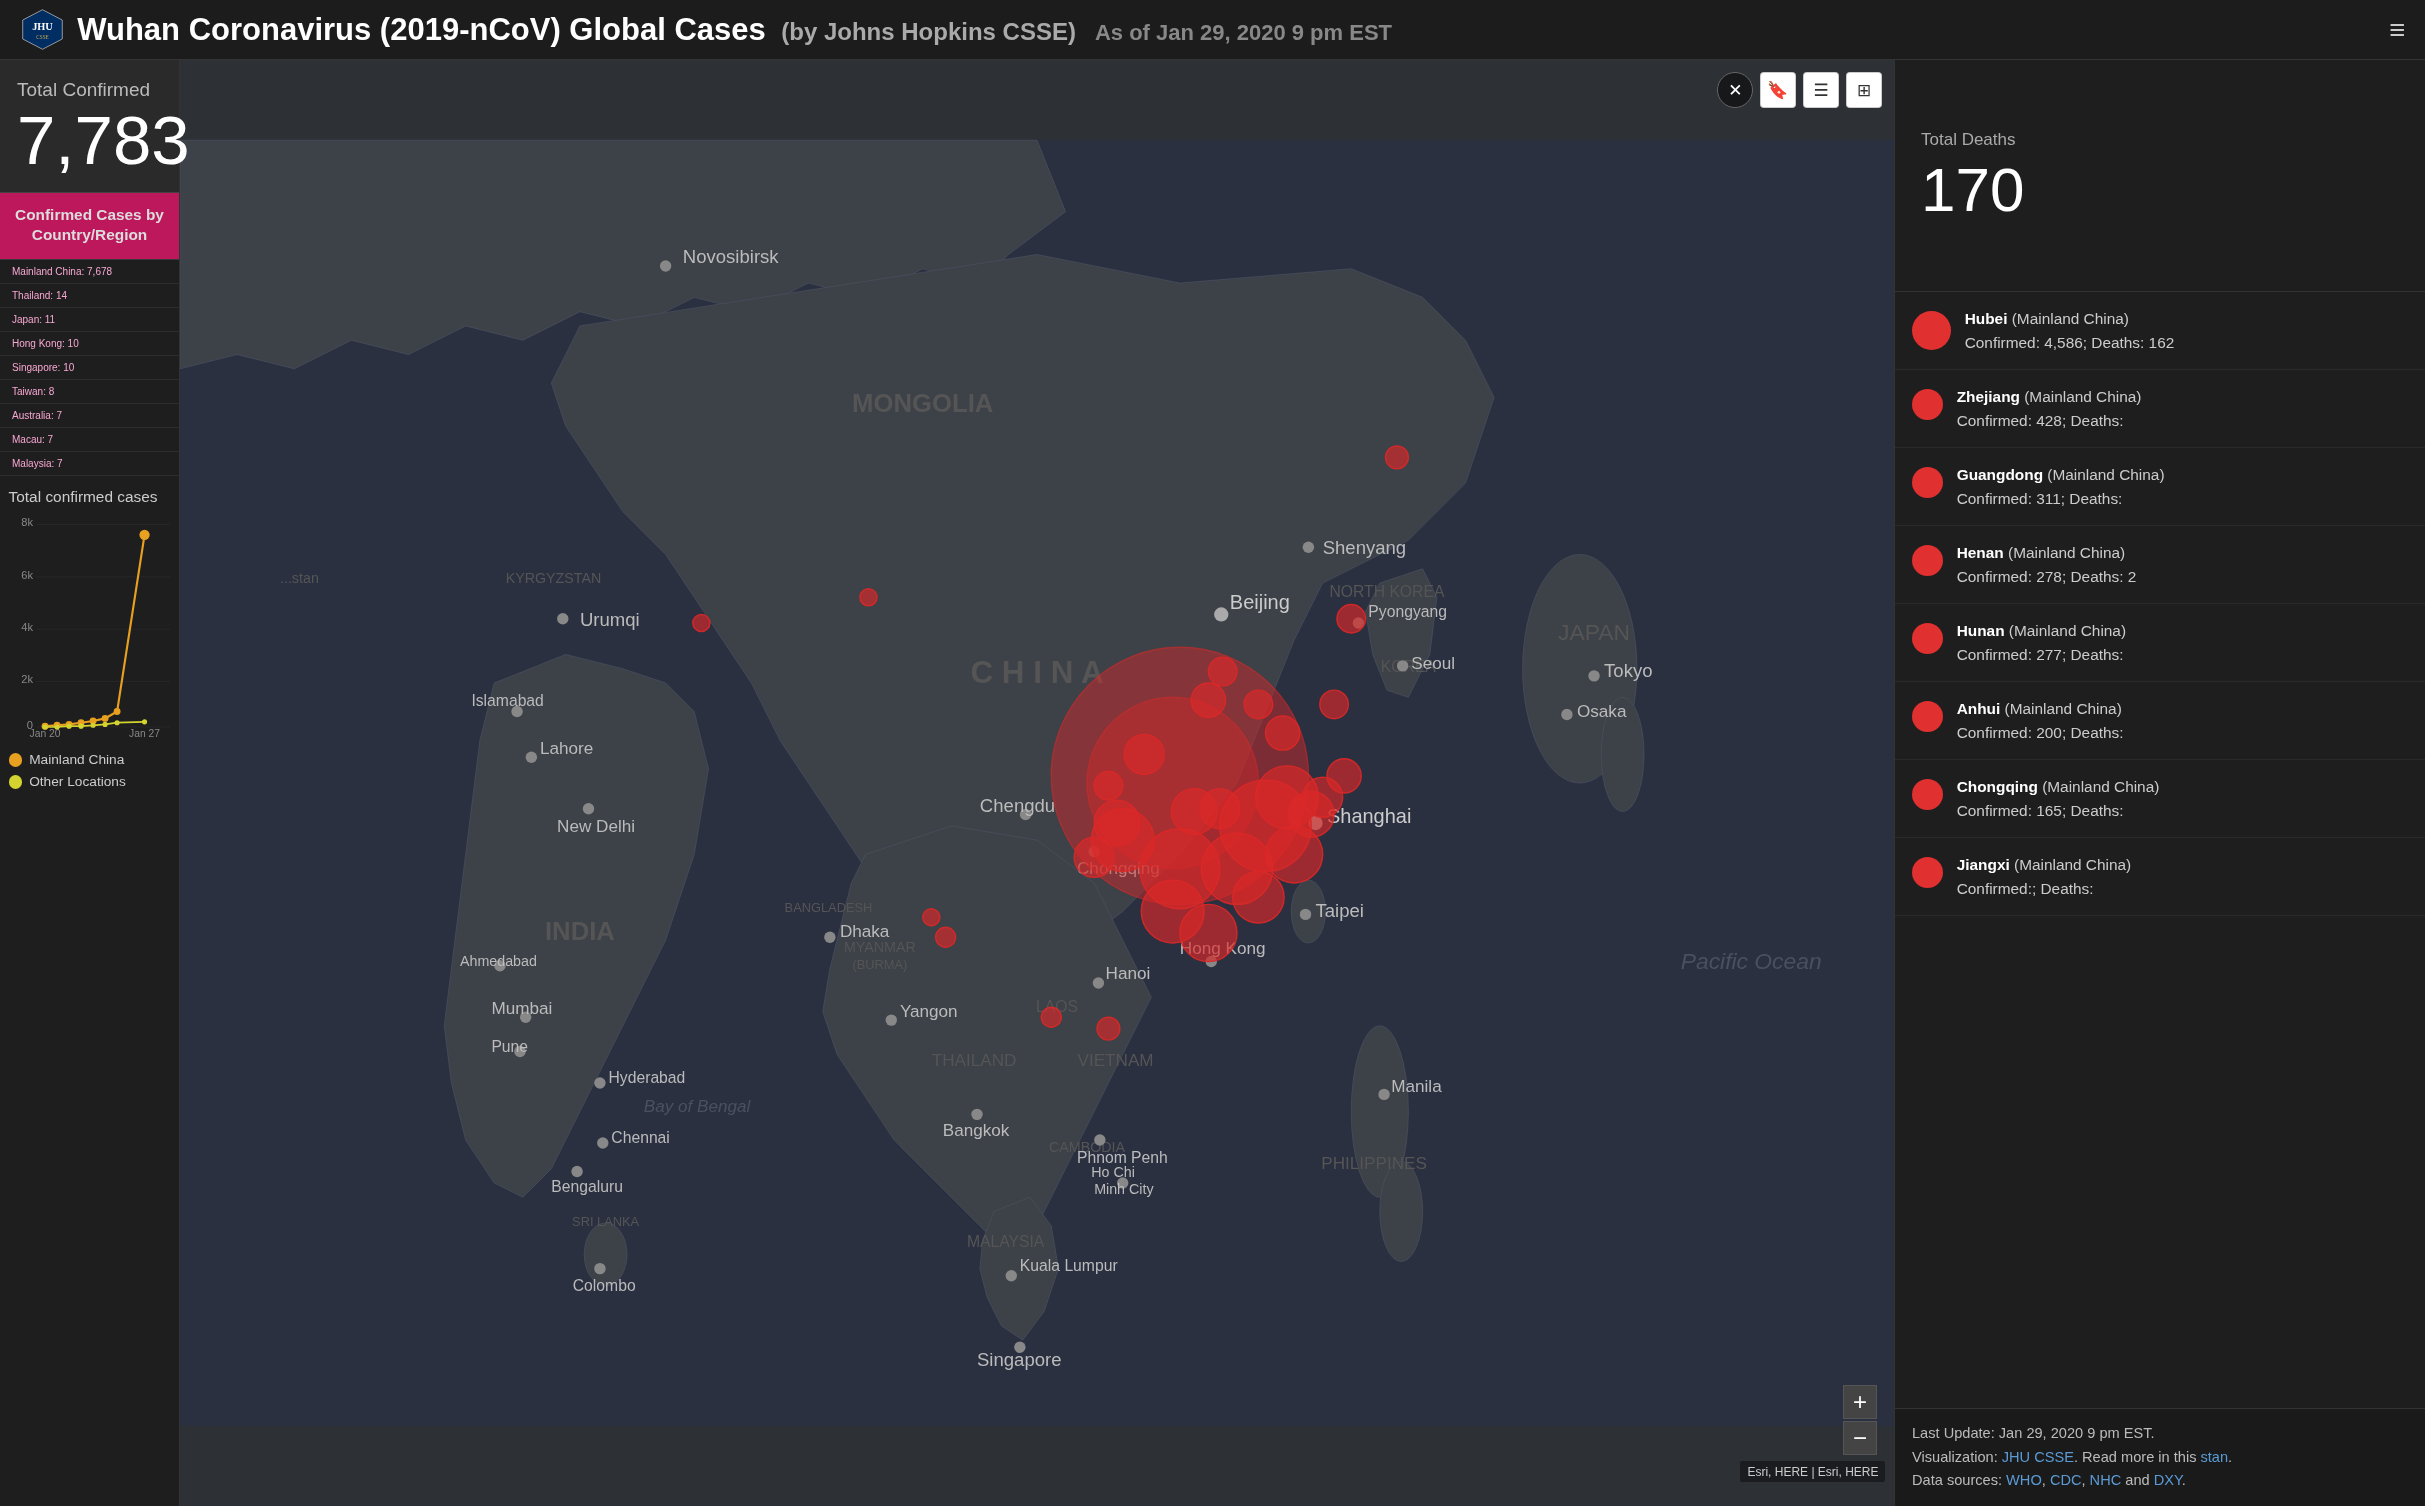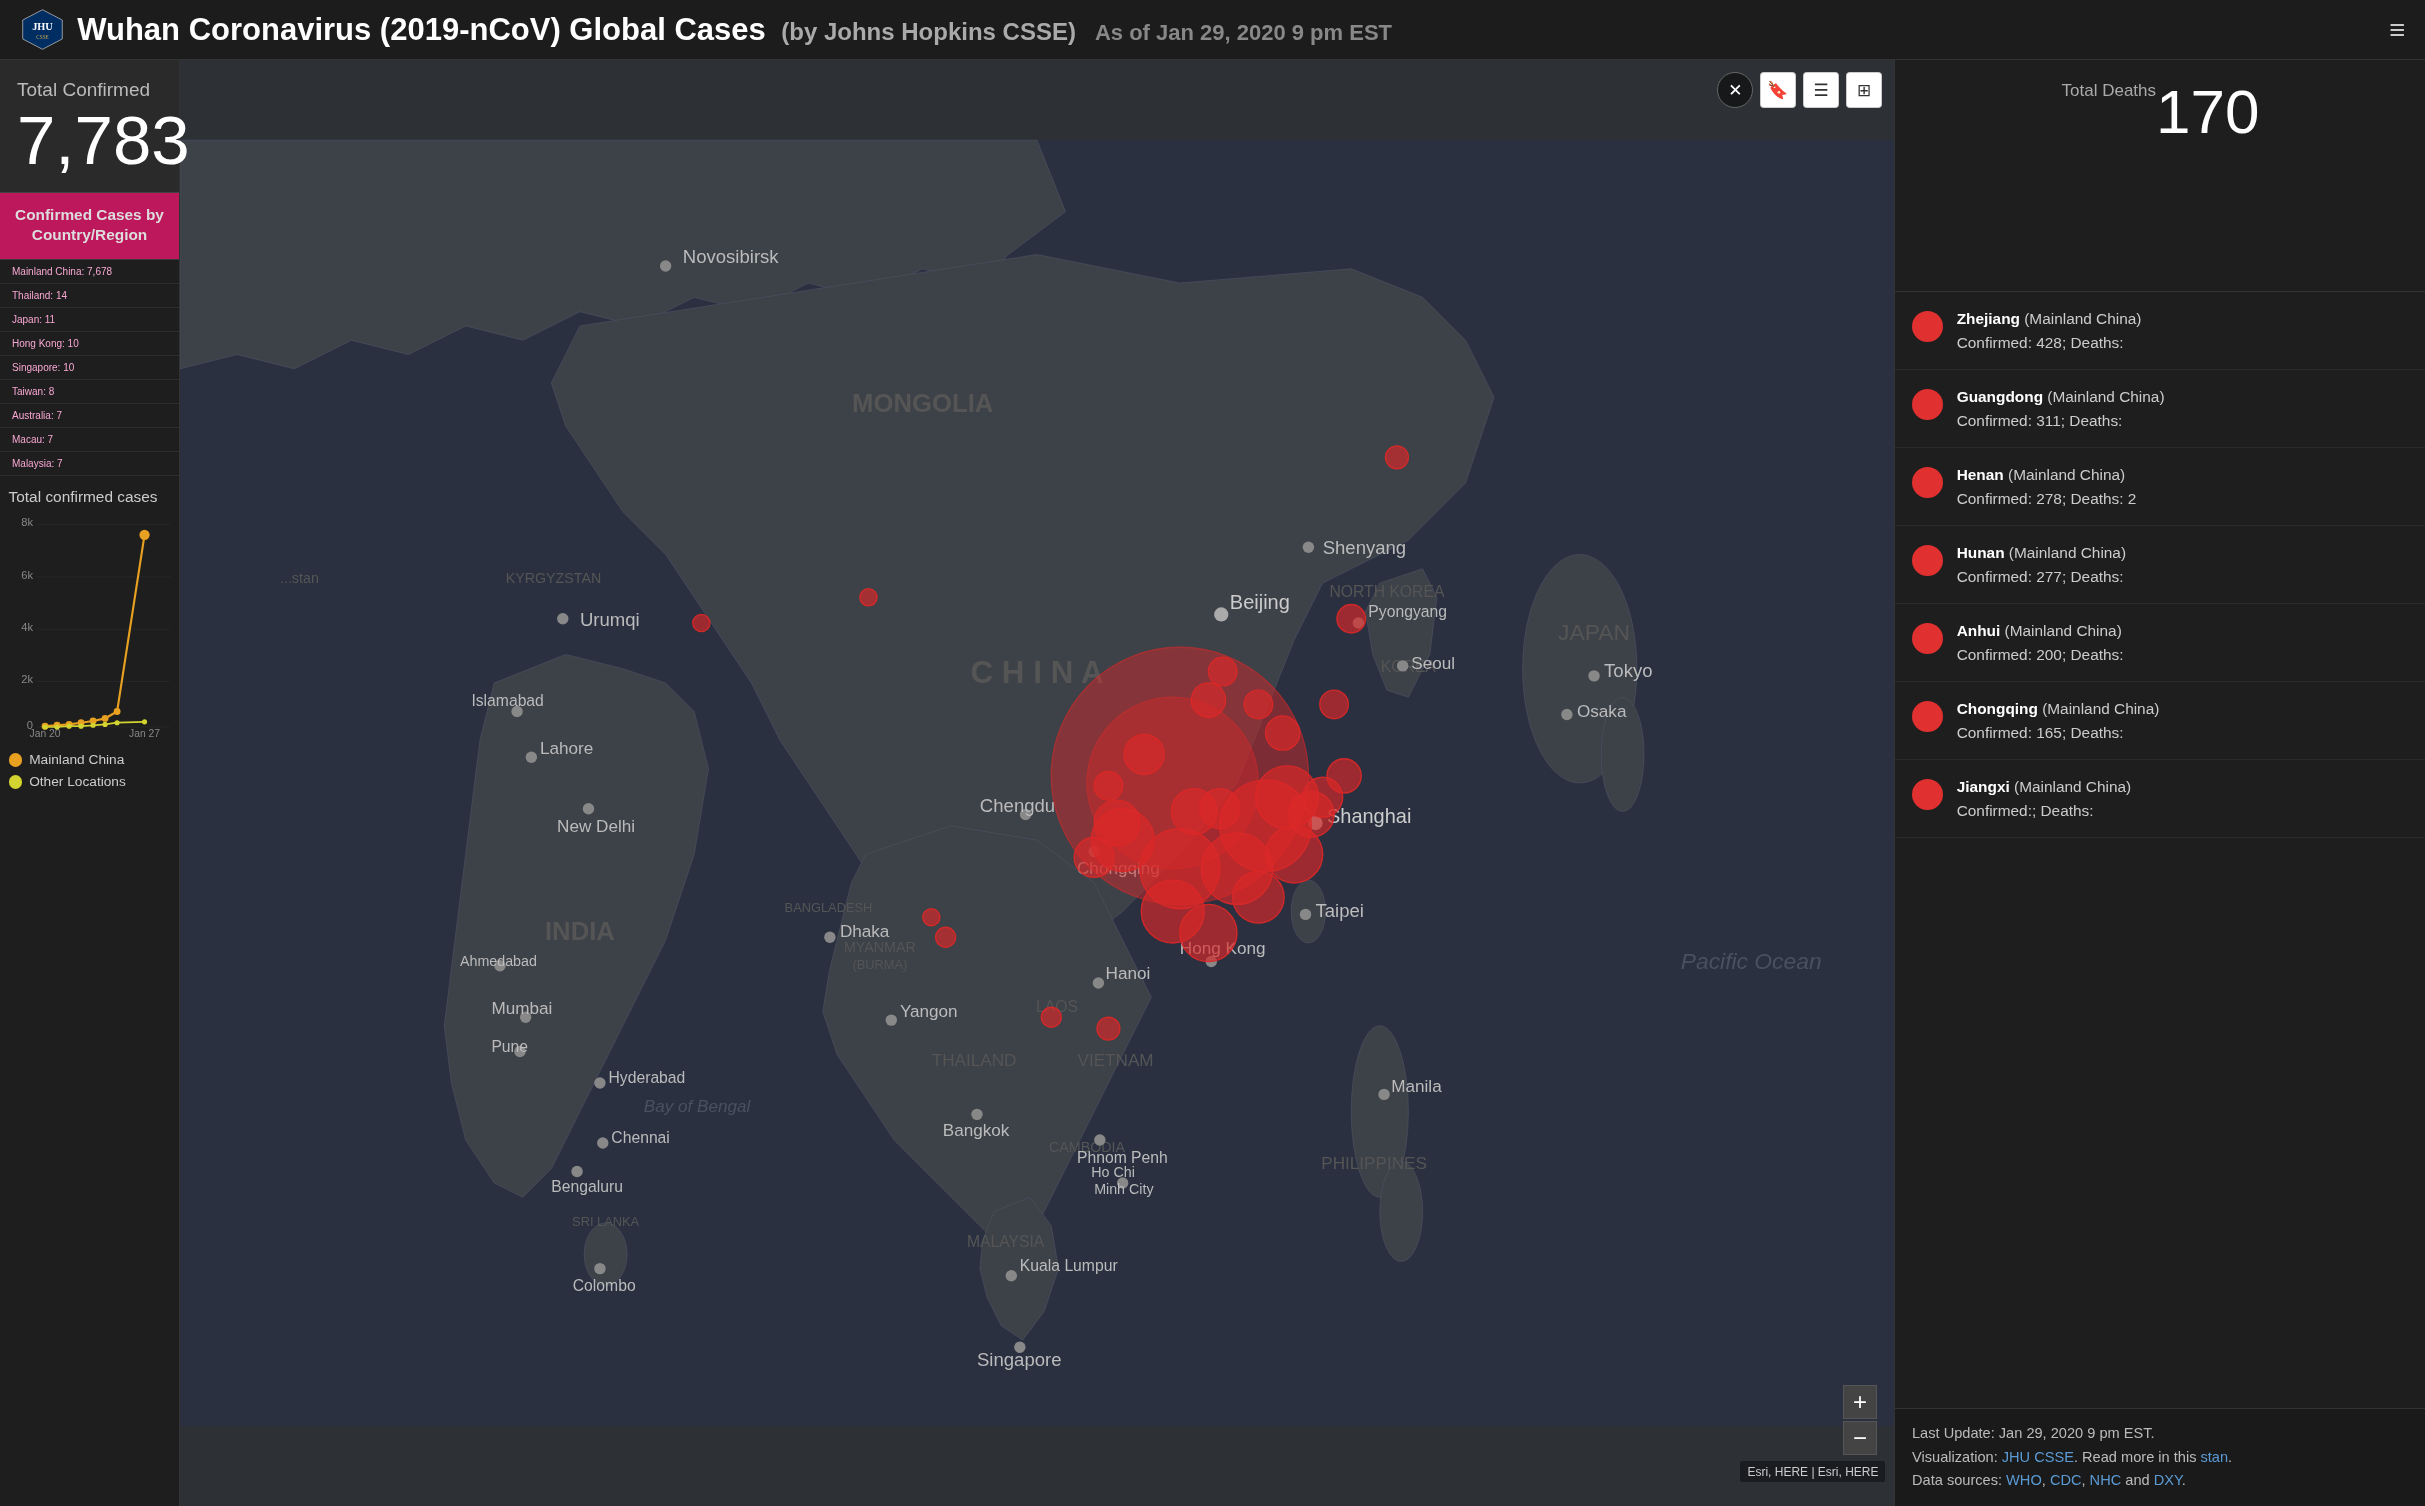--- a/index.html
+++ b/index.html
@@ -254,21 +254,21 @@
 
     
     #top-stats {
       display: flex;
       border-bottom: 0.9px solid #333;
       height: 232px;
     }
     .stat-box {
       flex: 1;
       display: flex;
-      flex-direction: row;
+      flex-direction: column;
       align-items: flex-start;
       justify-content: center;
       padding: 20.6px 26px;
       border-right: 0.9px solid #333;
     }
     .stat-box:last-child { border-right: none; }
     .stat-label {
       font-size: 17px;
       color: #aaa;
       margin-bottom: 8.6px;
@@ -667,20 +667,27 @@
 
     <div id="top-stats">
       <div class="stat-box">
         <div class="stat-label">Total Deaths</div>
         <div class="stat-value">170</div>
       </div>
     </div>
 
     <div id="region-list">
         <div class="region-item">
+      <div class="region-dot region-dot-large"></div>
+      <div class="region-text">
+        <span class="region-name">Hubei</span> (Mainland China)<br>
+        Confirmed: 4,586; Deaths: 162
+      </div>
+    </div>
+        <div class="region-item">
       <div class="region-dot"></div>
       <div class="region-text">
         <span class="region-name">Zhejiang</span> (Mainland China)<br>
         Confirmed: 428; Deaths:
       </div>
     </div>
         <div class="region-item">
       <div class="region-dot"></div>
       <div class="region-text">
         <span class="region-name">Guangdong</span> (Mainland China)<br>

